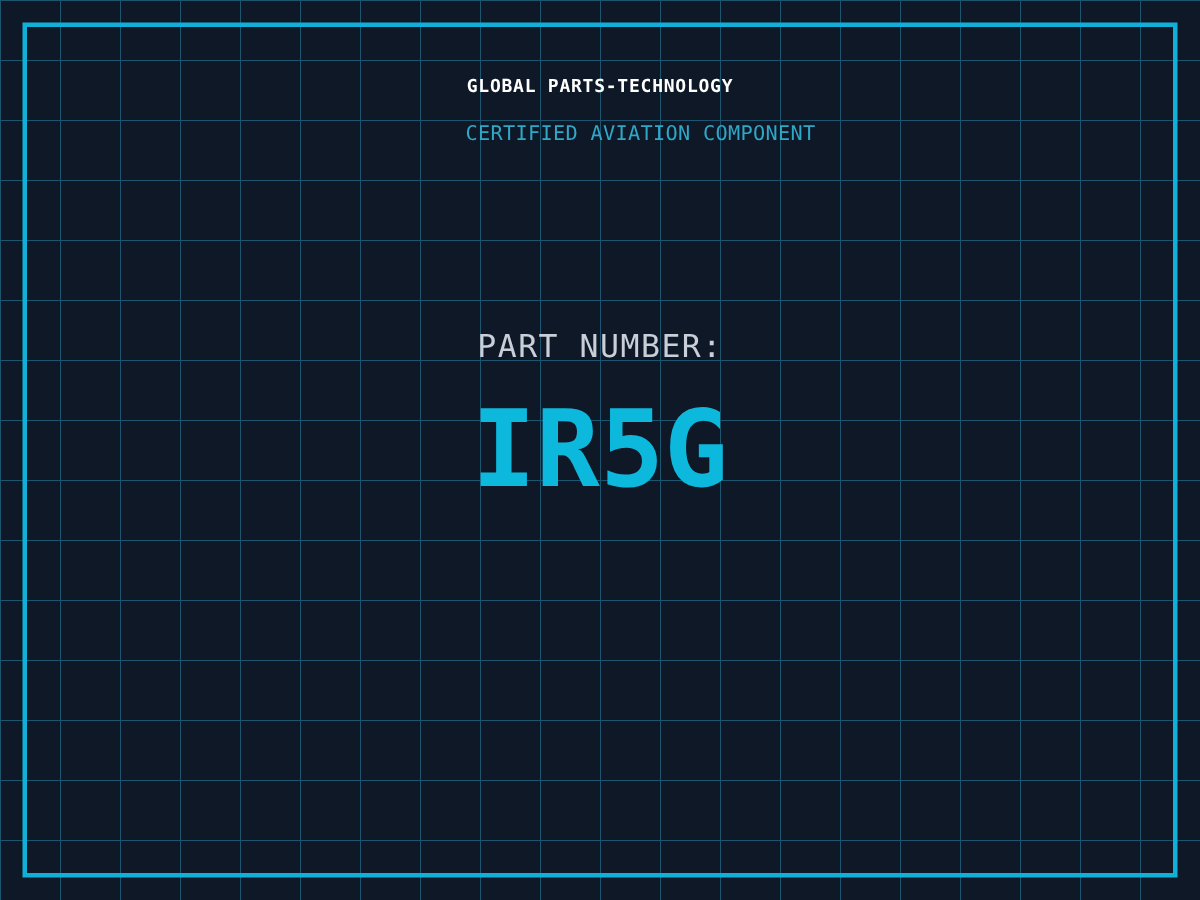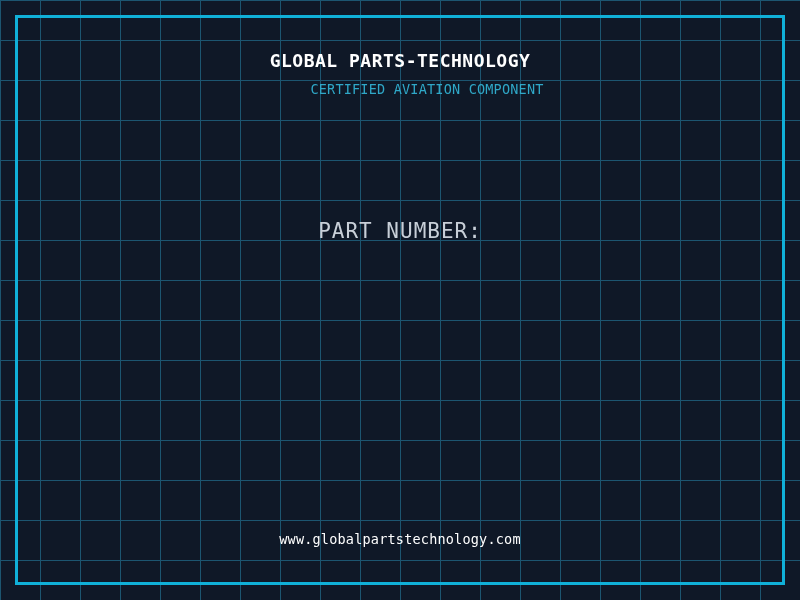--- a/index.html
+++ b/index.html
@@ -38,21 +38,21 @@
   }
   .txt {
     position: absolute;
     left: 0;
     width: 800px;
     text-align: center;
     white-space: nowrap;
   }
   .company {
     top: 50px;
-    font-size: 18px;
+    font-size: 12px;
     font-weight: bold;
     letter-spacing: 0.5px;
     color: var(--white);
   }
   .subtitle {
     top: 81px;
     font-size: 13.5px;
     letter-spacing: 0.2px;
     color: var(--accent);
     margin-left: 27px;
@@ -82,15 +82,15 @@
 
 <div class="canvas">
   <div class="frame"></div>
 
   <div class="txt company">GLOBAL PARTS-TECHNOLOGY</div>
 
   <div class="txt subtitle">CERTIFIED AVIATION COMPONENT</div>
 
   <div class="txt part-label">PART NUMBER:</div>
 
+  <div class="txt part-number">IR5G</div>
 
-  <div class="txt website">www.globalpartstechnology.com</div>
 </div>
 
 </body></html>

